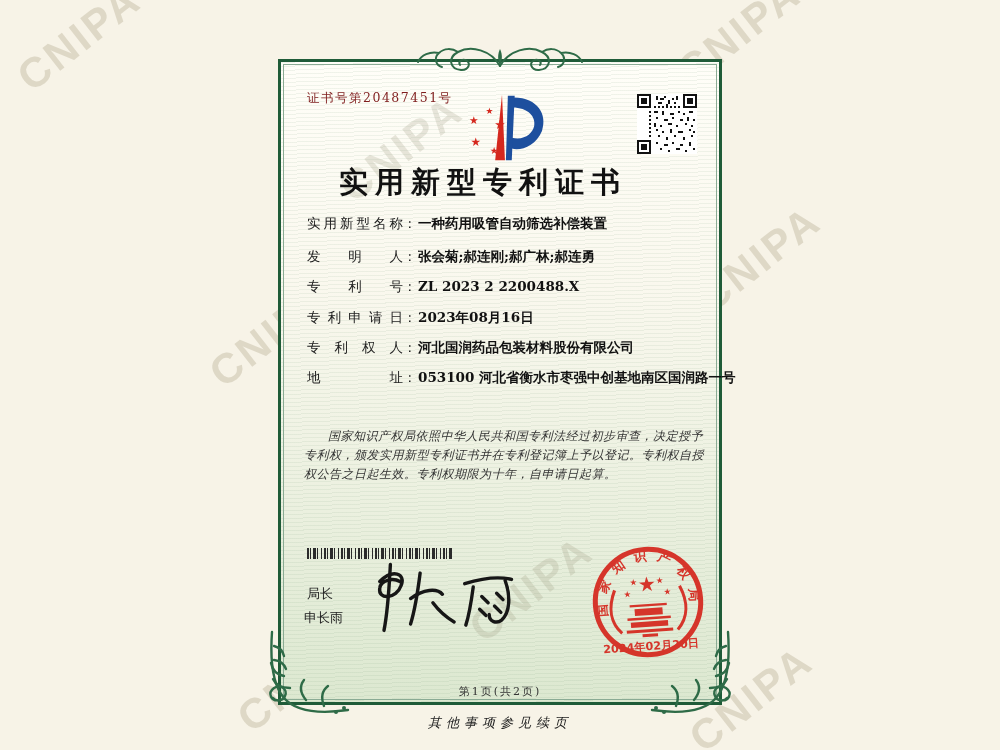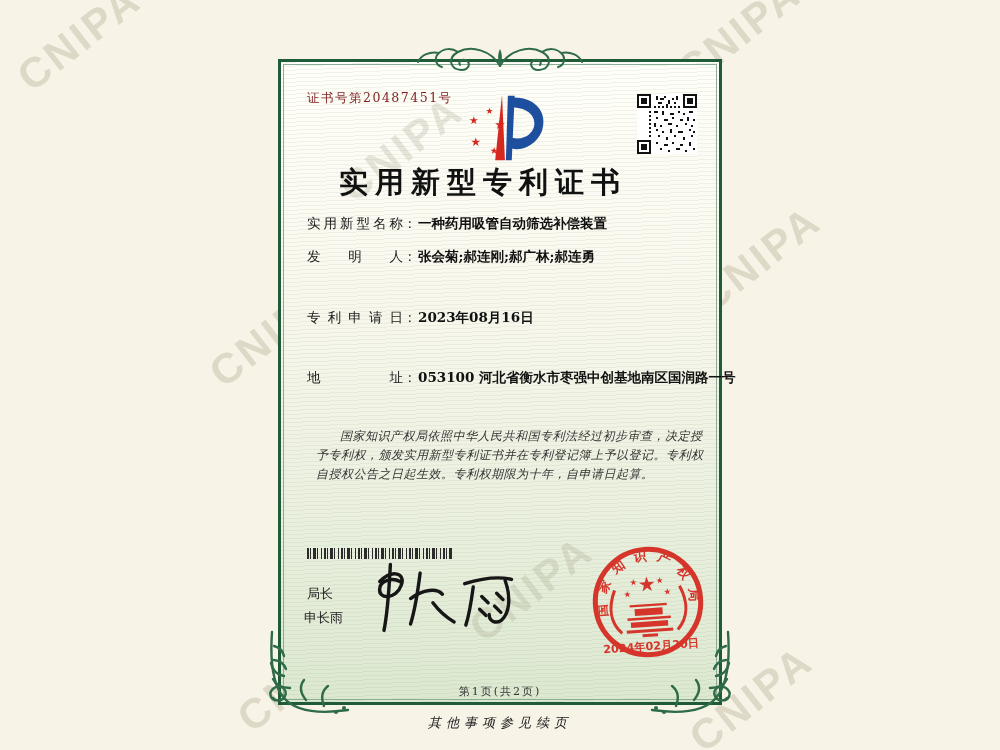--- a/index.html
+++ b/index.html
@@ -23,21 +23,21 @@
          letter-spacing:7px;color:#111;}
   .frow{position:absolute;left:307px;width:400px;z-index:5;font-size:13.5px;white-space:nowrap;}
   .flabel{display:inline-block;width:96px;text-align:justify;text-align-last:justify;
           vertical-align:top;color:#222;}
   .fcolon{display:inline-block;width:15px;color:#222;}
   .fval{font-weight:700;color:#111;}
   .g2{position:absolute;left:223px;top:0;white-space:nowrap;}
   .g2 .flabel{width:82px;}
   .paras{left:300px;top:427px;width:404px;font-size:12px;line-height:19px;color:#333;
          font-style:italic;letter-spacing:0.5px;}
-  .paras p{margin:0 0 8px 16px;text-indent:2em;}
+  .paras p{margin:0 0 8px 4px;text-indent:2em;}
   .barcode{left:307px;top:548px;width:146px;height:11px;
            background:repeating-linear-gradient(90deg,#2b2b2b 0 2px,transparent 2px 3px,
              #2b2b2b 3px 4px,transparent 4px 6px,#2b2b2b 6px 9px,transparent 9px 10px,
              #2b2b2b 10px 11px,transparent 11px 14px,#2b2b2b 14px 15px,transparent 15px 17px);}
   .signer{font-family:"DejaVu Sans","Liberation Sans",sans-serif;font-weight:400;font-size:13px;color:#222;}
   .page-info{left:278px;top:684px;width:444px;text-align:center;font-size:11px;letter-spacing:2px;color:#333;}
   .note{left:0;top:714px;width:1000px;text-align:center;font-size:13px;font-style:italic;
         letter-spacing:5px;color:#222;}
   svg text{font-family:"DejaVu Sans","Liberation Sans",sans-serif;}
 </style>
@@ -179,22 +179,28 @@
   </svg>
 
   <div class="content title">实用新型专利证书</div>
 
   <div class="frow" style="top:215px">
     <span class="flabel">实用新型名称</span><span class="fcolon">：</span><span class="fval">一种药用吸管自动筛选补偿装置</span>
   </div>
   <div class="frow" style="top:248px">
     <span class="flabel">发明人</span><span class="fcolon">：</span><span class="fval">张会菊;郝连刚;郝广林;郝连勇</span>
   </div>
+  <div class="frow" style="top:278px">
+    <span class="flabel">专利号</span><span class="fcolon">：</span><span class="fval">ZL 2023 2 2200488.X</span>
+  </div>
   <div class="frow" style="top:309px">
     <span class="flabel">专利申请日</span><span class="fcolon">：</span><span class="fval">2023年08月16日</span>
+  </div>
+  <div class="frow" style="top:339px">
+    <span class="flabel">专利权人</span><span class="fcolon">：</span><span class="fval">河北国润药品包装材料股份有限公司</span>
   </div>
   <div class="frow" style="top:369px">
     <span class="flabel">地址</span><span class="fcolon">：</span><span class="fval">053100 河北省衡水市枣强中创基地南区国润路一号</span>
   </div>
 
   <div class="content paras">
     <p>国家知识产权局依照中华人民共和国专利法经过初步审查，决定授予专利权，颁发实用新型专利证书并在专利登记簿上予以登记。专利权自授权公告之日起生效。专利权期限为十年，自申请日起算。</p>
   </div>
 
   <div class="content barcode"></div>

